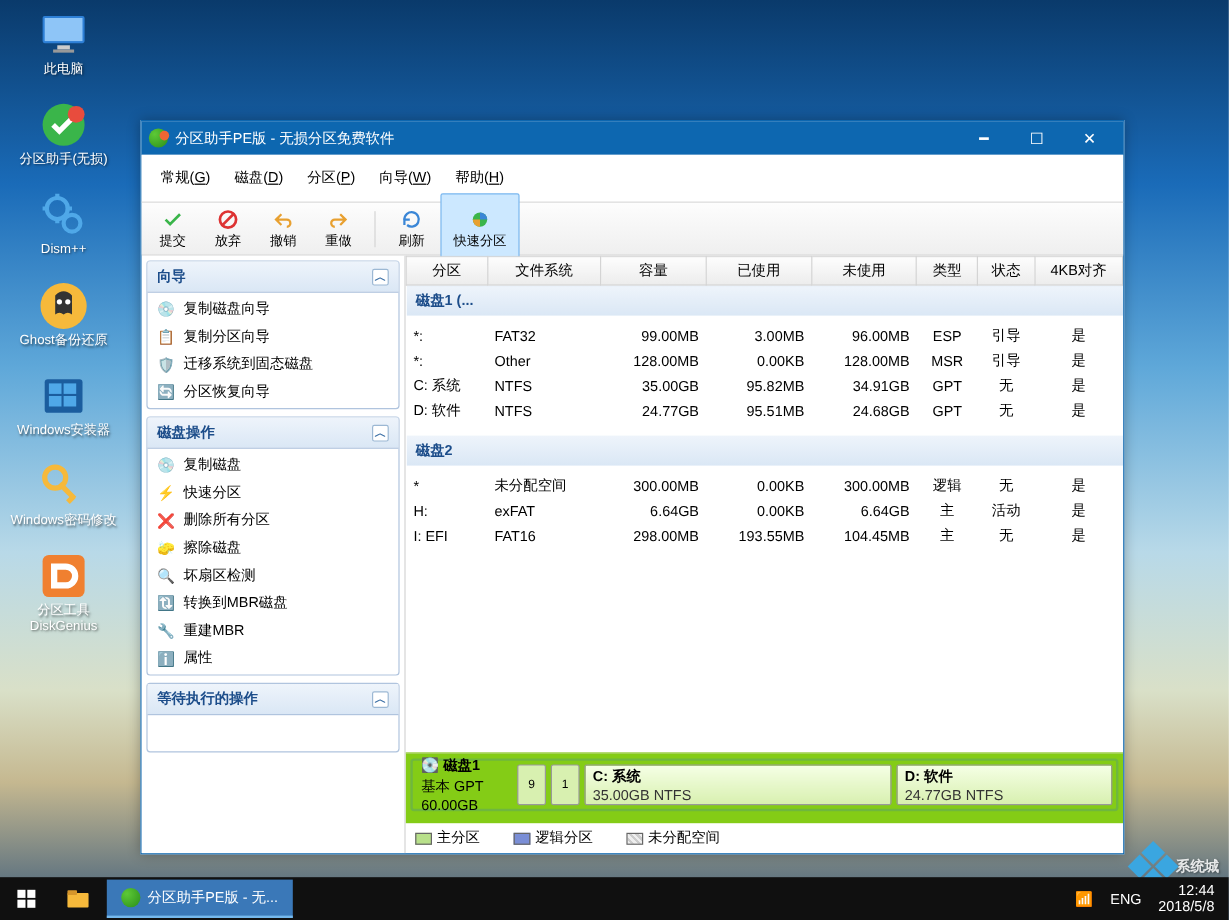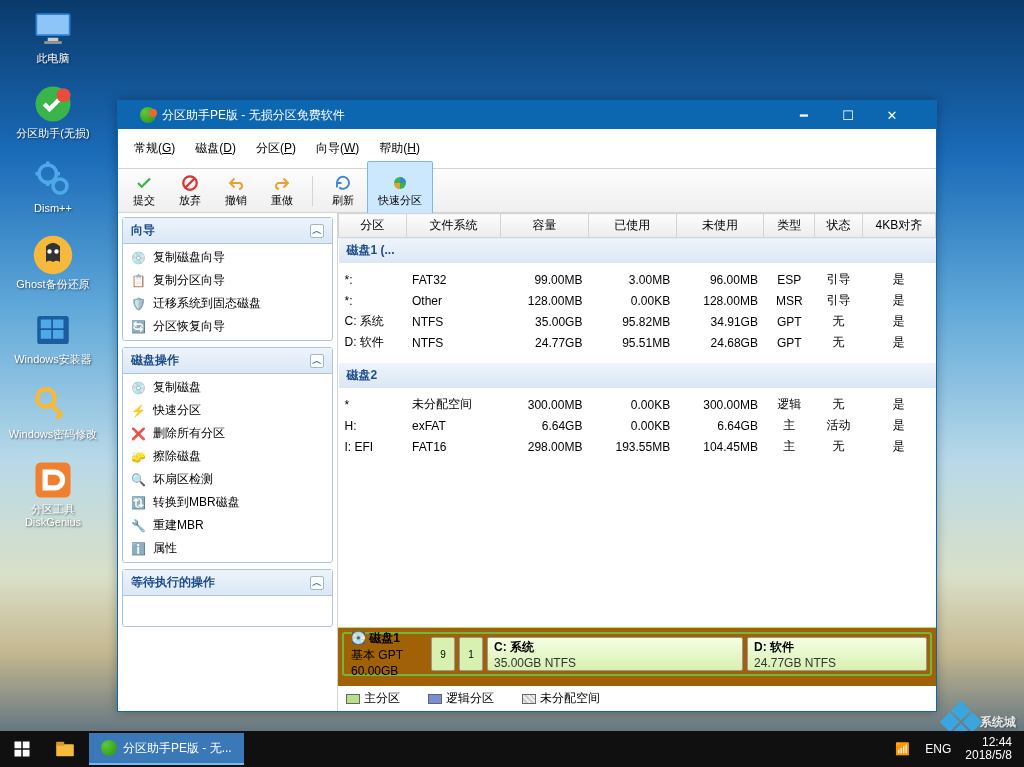--- a/index.html
+++ b/index.html
@@ -7,21 +7,21 @@
 body { background: linear-gradient(180deg, #0a3a6b 0%, #1a6bb8 20%, #5fa8d9 40%, #b8d9e8 60%, #d9e0c8 75%, #c5b890 85%, #3a5a7a 100%); position: relative; }
 
 
 .desktop-icons { position: absolute; top: 8px; left: 8px; width: 90px; }
 .desktop-icon { display: flex; flex-direction: column; align-items: center; margin-bottom: 18px; cursor: pointer; color: #fff; text-shadow: 1px 1px 2px rgba(0,0,0,.6); }
 .desktop-icon .icon-img { width: 42px; height: 42px; margin-bottom: 2px; display:flex; align-items:center; justify-content:center; }
 .desktop-icon span { text-align: center; font-size: 11px; line-height: 1.2; }
 
 
 .window { position: absolute; top: 100px; left: 117px; width: 820px; height: 612px; background: #fff; border: 1px solid #0d67b0; display: flex; flex-direction: column; box-shadow: 0 0 10px rgba(0,0,0,.3); }
-.titlebar { height: 28px; background: #0d67b0; display: flex; align-items: center; padding: 0 22px; color: #fff; }
+.titlebar { height: 28px; background: #0d67b0; display: flex; align-items: center; padding: 0 6px; color: #fff; }
 .titlebar-icon { width: 16px; height: 16px; margin-right: 6px; background: radial-gradient(circle at 30% 30%, #5dc936, #2a8e1a); border-radius:50%; position:relative;}
 .titlebar-icon::after{content:"";position:absolute;top:2px;right:-1px;width:8px;height:8px;background:#e63;border-radius:50%;}
 .titlebar-title { flex: 1; font-size: 12px; }
 .titlebar-btns { display: flex; }
 .titlebar-btn { width: 44px; height: 28px; display: flex; align-items: center; justify-content: center; color: #fff; cursor: pointer; font-size:13px; }
 
 .menubar { height: 40px; background: #fff; display: flex; align-items: center; padding: 0 6px; border-bottom: 1px solid #d4d4d4; }
 .menubar-item { padding: 2px 10px; cursor: pointer; font-size: 12px; }
 .menubar-item u { text-decoration: underline; }
 
@@ -43,21 +43,21 @@
 
 .main { flex: 1; display: flex; flex-direction: column; overflow: hidden; }
 .table-wrap { flex: 1; overflow: auto; }
 table.partition-table { width: 100%; border-collapse: collapse; }
 .partition-table th { background: linear-gradient(#fdfdfd, #ececec); border: 1px solid #d4d4d4; padding: 3px 4px; font-weight: normal; text-align: center; font-size: 12px; white-space:nowrap;}
 .partition-table td { padding: 2px 6px; font-size: 12px; text-align: right; white-space:nowrap;}
 .partition-table td.left { text-align: left; }
 .partition-table td.center { text-align: center; }
 .disk-header-row td { background: linear-gradient(#eef4fb,#dae7f5); font-weight: bold; padding: 4px 8px; text-align: left; color: #1c4d8a;}
 
-.disk-maps { border-top: 1px solid #b8d87b; padding: 4px; background: #a16207; }
+.disk-maps { border-top: 1px solid #b8d87b; padding: 4px; background: #84cc16; }
 .disk-map { border:2px solid #6fb73f; border-radius:3px; margin-bottom:6px; display:flex; padding:3px; gap:4px; align-items:stretch; height:44px;}
 .disk-map-label { width: 80px; display:flex; flex-direction:column; justify-content:center; font-size:11px; padding:0 4px;}
 .dm-title { font-weight:bold; }
 .dm-part { border:1px solid #999; border-radius:2px; padding:2px 6px; display:flex; flex-direction:column; justify-content:center; font-size:11px; background:linear-gradient(#f5ffe5,#d8f0b0); overflow:hidden;}
 .dm-part.unalloc { background:repeating-linear-gradient(45deg,#eee,#eee 3px,#ddd 3px,#ddd 6px);}
 .dm-part .pt-title{font-weight:bold;white-space:nowrap;}
 .dm-part .pt-sub{white-space:nowrap;color:#333;}
 .dm-tiny { width:24px; text-align:center; font-size:10px; border:1px solid #999; border-radius:2px; display:flex;align-items:center;justify-content:center; background:#d8f0b0;}
 
 .legend { padding: 4px 8px; display:flex; gap:28px; align-items:center;}

